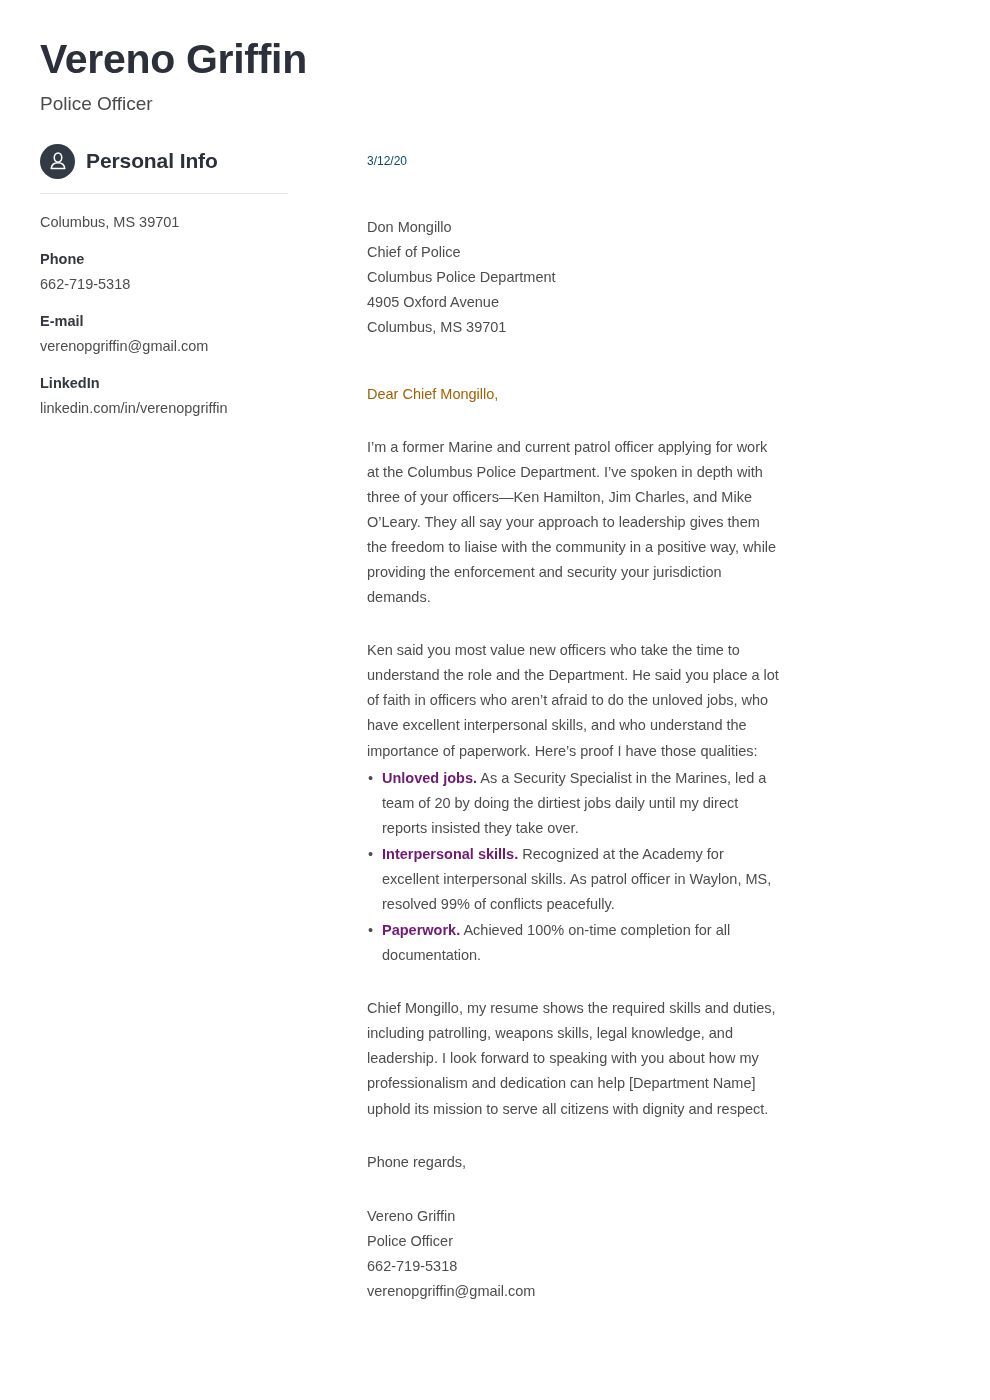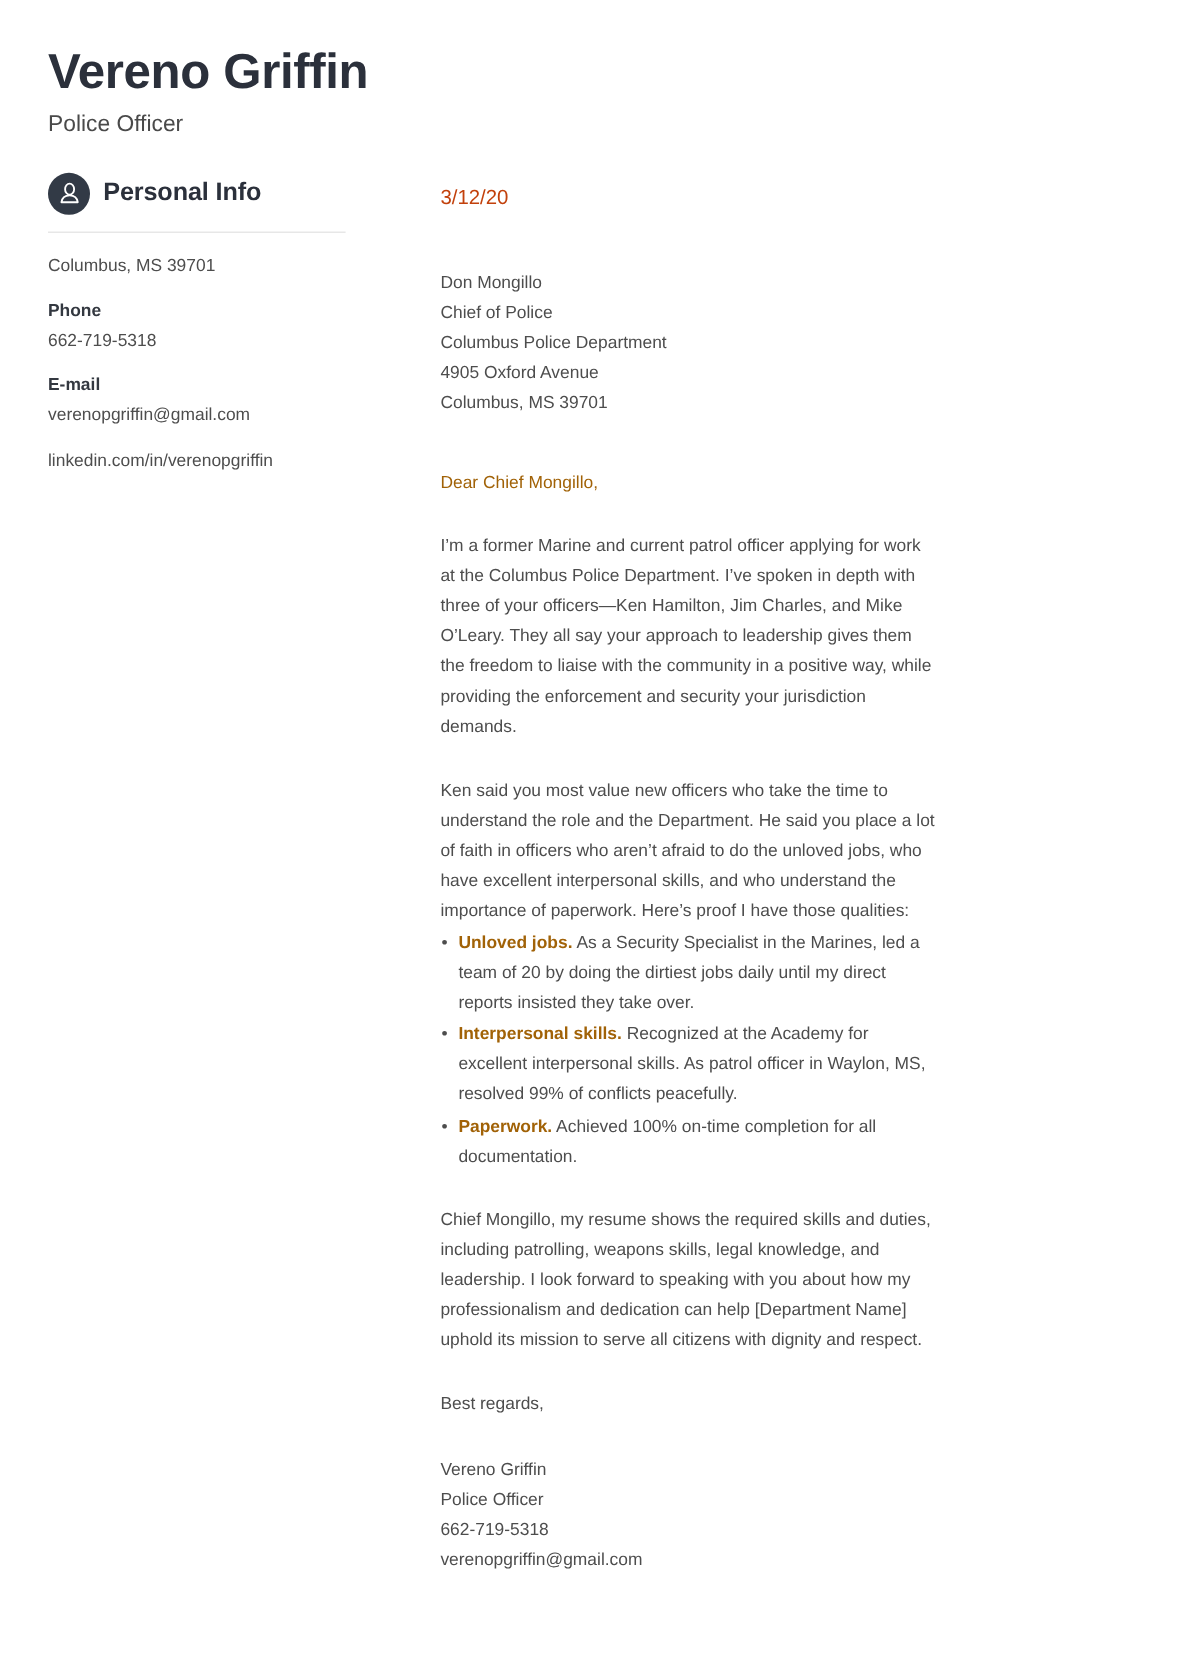--- a/index.html
+++ b/index.html
@@ -104,22 +104,22 @@
   }
 
   
   .letter {
     flex: 1;
     padding-left: 39px;
     padding-top: 7px;
   }
 
   .letter-date {
-    font-size: 17px;
-    color: #c2410c;
+    font-size: 12px;
+    color: #0c4a6e;
     line-height: 1.7;
   }
 
   .recipient {
     margin-top: 44px;
   }
 
   .recipient-line {
     font-size: 14.5px;
     color: #4d4d4d;
@@ -161,21 +161,21 @@
     position: absolute;
     left: 1px;
     top: 0;
     color: #4d4d4d;
     font-size: 14.5px;
     line-height: 1.73;
   }
 
   .bullet b {
     font-weight: bold;
-    color: #a16207;
+    color: #701a75;
   }
 
   .closing {
     margin-top: 28px;
     font-size: 14.5px;
     color: #4d4d4d;
     line-height: 1.7;
   }
 
   .signature { margin-top: 30px; }
@@ -222,20 +222,21 @@
           <div class="field-label">Phone</div>
           <div class="field-value">662-719-5318</div>
         </div>
 
         <div class="field">
           <div class="field-label">E-mail</div>
           <div class="field-value">verenopgriffin@gmail.com</div>
         </div>
 
         <div class="field">
+          <div class="field-label">LinkedIn</div>
           <div class="field-value">linkedin.com/in/verenopgriffin</div>
         </div>
 
       </div>
     </aside>
 
     <section class="letter">
 
       <div class="letter-date">3/12/20</div>
 
@@ -263,21 +264,21 @@
           <span>Recognized at the Academy for excellent interpersonal skills. As patrol officer in Waylon, MS, resolved 99% of conflicts peacefully.</span>
         </li>
         <li class="bullet">
           <b>Paperwork.</b>
           <span>Achieved 100% on-time completion for all documentation.</span>
         </li>
       </ul>
 
       <p class="paragraph">Chief Mongillo, my resume shows the required skills and duties, including patrolling, weapons skills, legal knowledge, and leadership. I look forward to speaking with you about how my professionalism and dedication can help [Department Name] uphold its mission to serve all citizens with dignity and respect.</p>
 
-      <div class="closing">Best regards,</div>
+      <div class="closing">Phone regards,</div>
 
       <div class="signature">
         <div class="signature-line">Vereno Griffin</div>
         <div class="signature-line">Police Officer</div>
         <div class="signature-line">662-719-5318</div>
         <div class="signature-line">verenopgriffin@gmail.com</div>
       </div>
 
     </section>
   </div>

